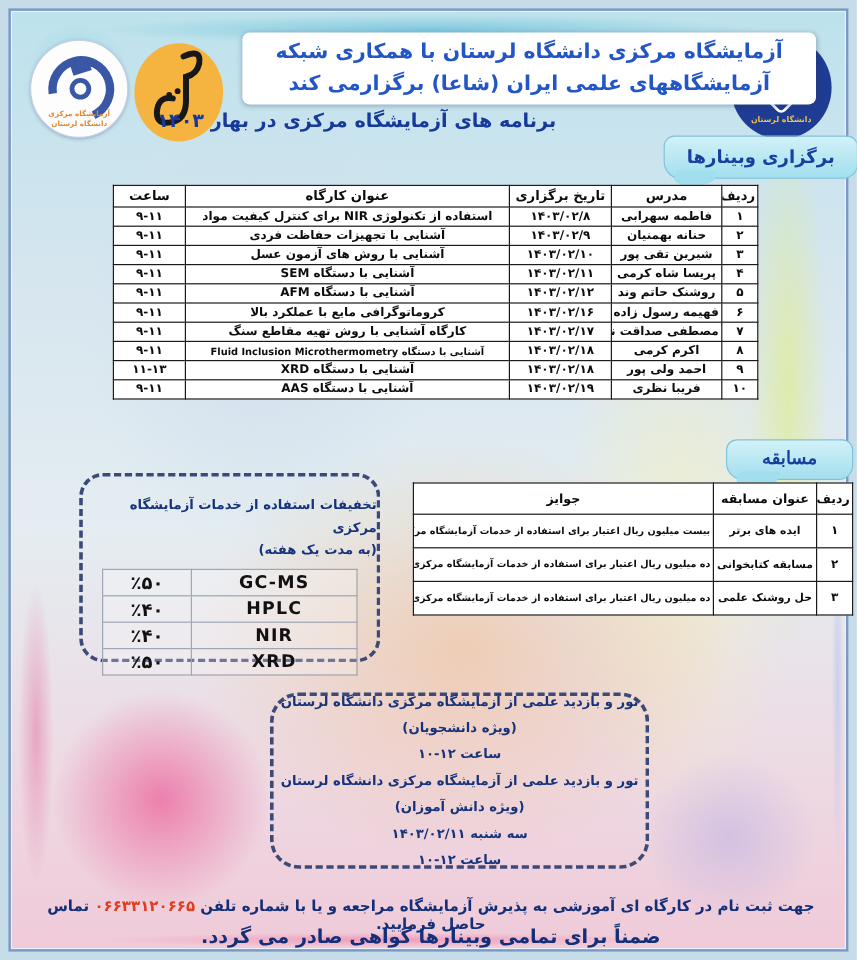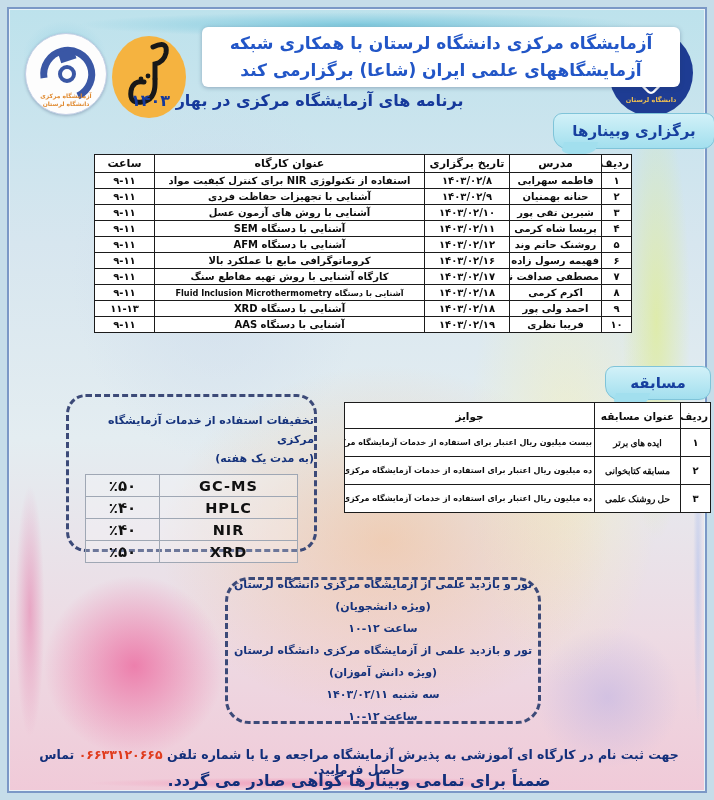--- a/index.html
+++ b/index.html
@@ -39,35 +39,35 @@
   .lab-caption { position:absolute; left:0; bottom:7px; width:100%; text-align:center;
                  font-size:6px; line-height:1.25; color:#e08a30; }
   .shaa-logo { left:102px; top:26px; width:76px; height:84px; }
 
   
   .tab { background:linear-gradient(180deg,#d2f1f8,#a2dfee); border:1px solid #7fc4d9;
          border-radius:9px 9px 12px 14px; color:#17409f; text-align:center; }
   .tab::after { content:""; position:absolute; left:8px; bottom:-7px; width:34px; height:13px;
                 background:#a2dfee; border-radius:0 0 60% 60%; transform:skewX(-18deg); }
   .tab-webinars { left:544px; top:104px; width:162px; height:36px; font-size:15px; line-height:34px; }
-  .tab-competition { left:596px; top:357px; width:106px; height:34px; font-size:15px; line-height:32px; }
+  .tab-competition { left:596px; top:357px; width:106px; height:34px; font-size:15px; line-height:32px;font-family:Liberation Serif, serif; }
 
   
   table { border-collapse:collapse; background:#fff; table-layout:fixed; }
   th,td { border:1px solid #1b1b1b; text-align:center; color:#0d0d0d; font-weight:bold;
           overflow:hidden; white-space:nowrap; padding:0 2px; }
   .wtable { left:85px; top:145px; width:537px; }
   .wtable th { font-size:11px; height:18px; }
   .wtable td { font-size:10px; height:16px; }
   .wtable td.xs { font-size:8.2px; }
   .ctable { left:335px; top:393px; width:366px; }
   .ctable th { font-size:10.5px; height:26px; }
   .ctable td { height:28px; }
   .ctable td.cno { font-size:10px; }
-  .ctable td.cttl { font-size:9px;font-family:Liberation Serif, serif; }
+  .ctable td.cttl { font-size:9px; }
   .ctable td.cprz { font-size:8px; }
   .ltr { direction:ltr; unicode-bidi:embed; display:inline-block; }
 
   
   .discount-box { left:57px; top:385px; width:251px; height:158px; border:3px dashed #3c4a78;
                   border-radius:20px; padding-top:14px; }
   .discount-title { text-align:right; font-size:11px; line-height:19px; color:#16337c; }
   .dtable { margin:6px auto 0; width:212px; background:transparent; }
   .dtable td { border:1px solid #9fa7b4; background:rgba(255,255,255,.25); height:22px; color:#111; }
   .dtable td.svc { width:138px; font-size:14.5px; letter-spacing:1px; }

